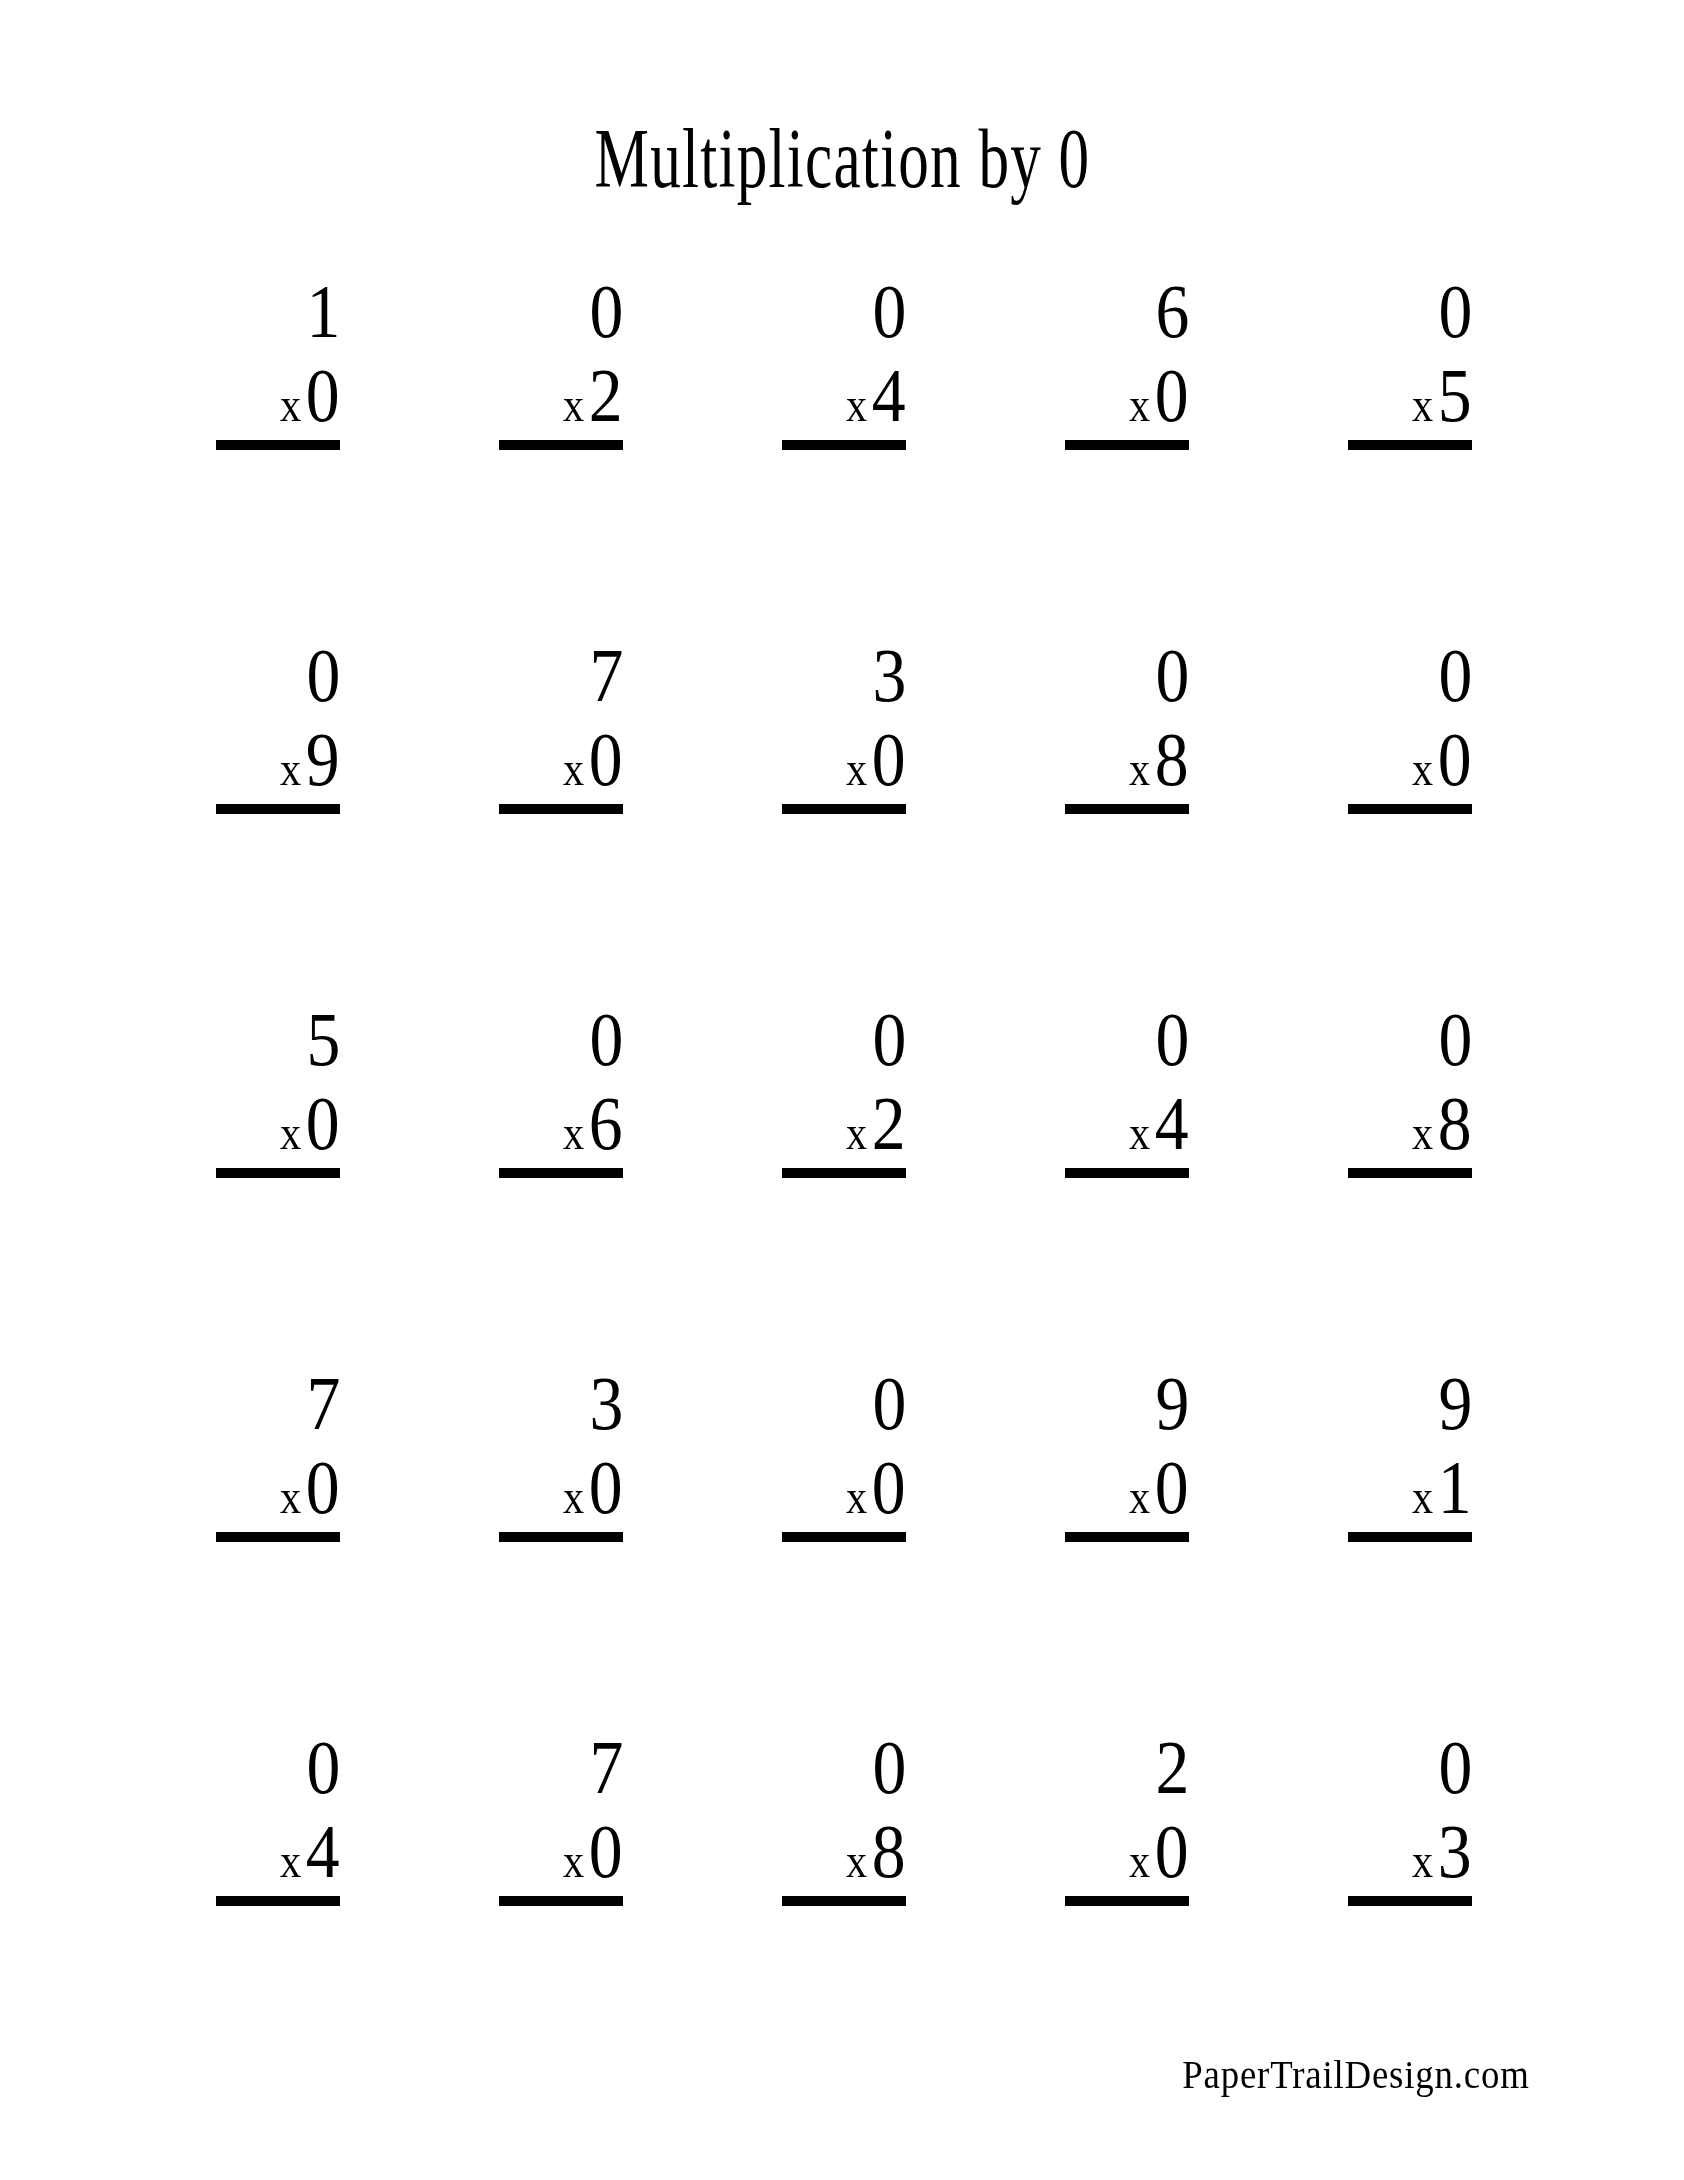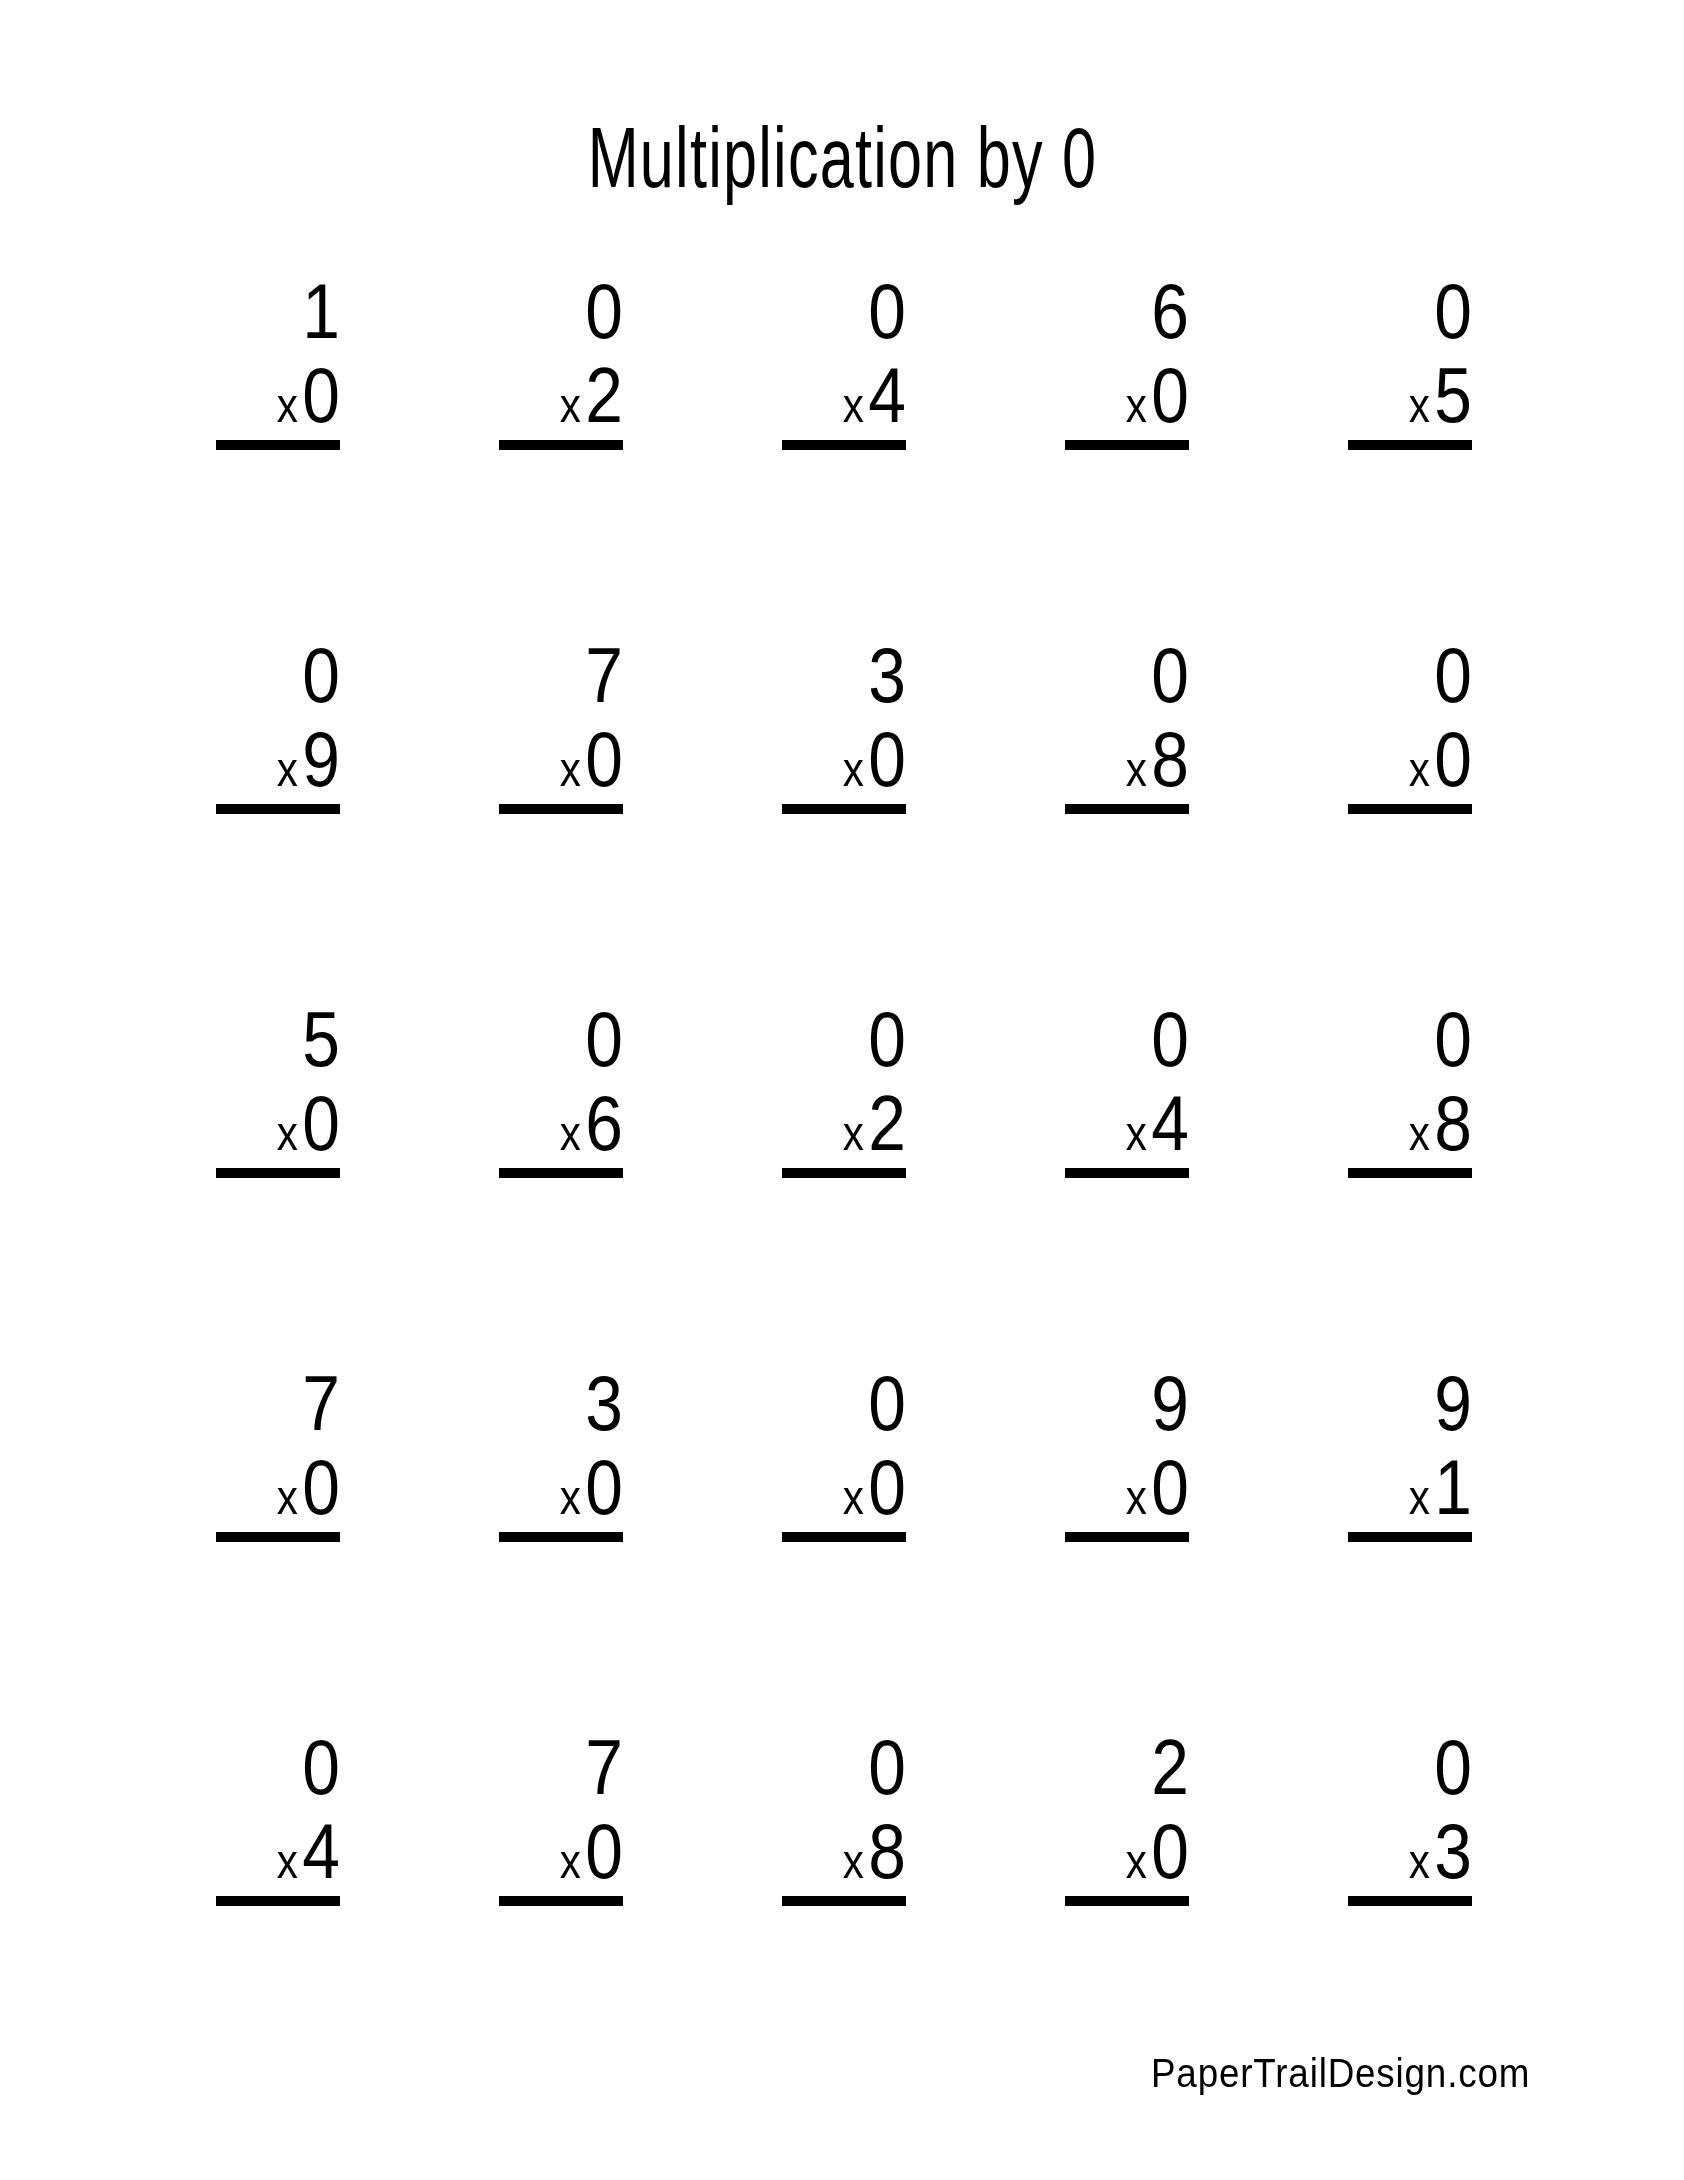--- a/index.html
+++ b/index.html
@@ -6,21 +6,21 @@
     margin: 0;
     padding: 0;
     background: #ffffff;
   }
   .page {
     position: relative;
     width: 1685px;
     height: 2181px;
     background: #ffffff;
     overflow: hidden;
-    font-family: Liberation Sans, sans-serif;
+    font-family: Liberation Serif, serif;
     color: #000000;
   }
   .title {
     position: absolute;
     top: 109px;
     left: 0;
     width: 100%;
     text-align: center;
     font-size: 85px;
     font-weight: 300;

